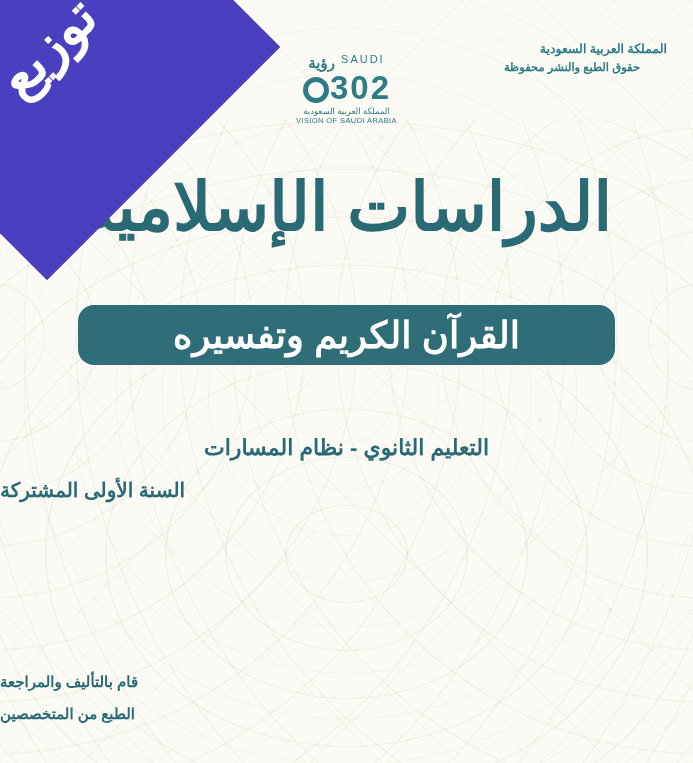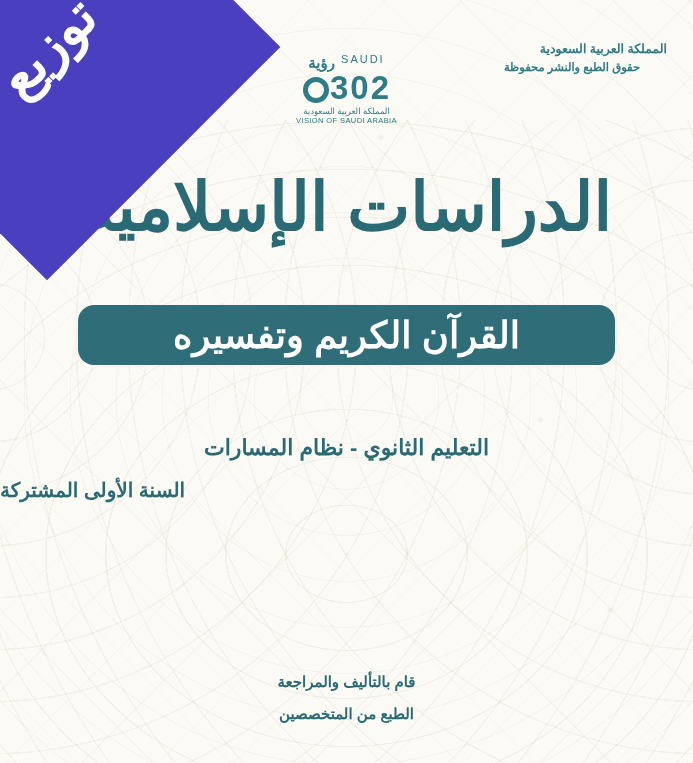--- a/index.html
+++ b/index.html
@@ -154,21 +154,21 @@
     text-align: left;
     font-size: 20px;
     font-weight: bold;
     color: #2a6a74;
   }
 
   
   .credits {
     position: absolute;
     bottom: 40px; left: 0; right: 0;
-    text-align: center;
+    text-align: left;
     color: #2a6a74;
   }
   .credits .c1 { font-size: 15px; font-weight: bold; margin-bottom: 14px; }
   .credits .c2 { font-size: 15px; font-weight: bold; }
 
   
   .banner {
     position: absolute;
     top: -118px;
     left: -118px;

